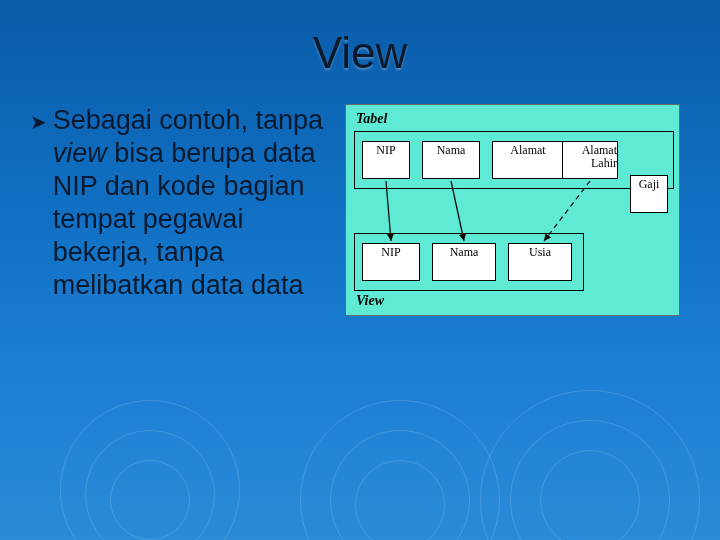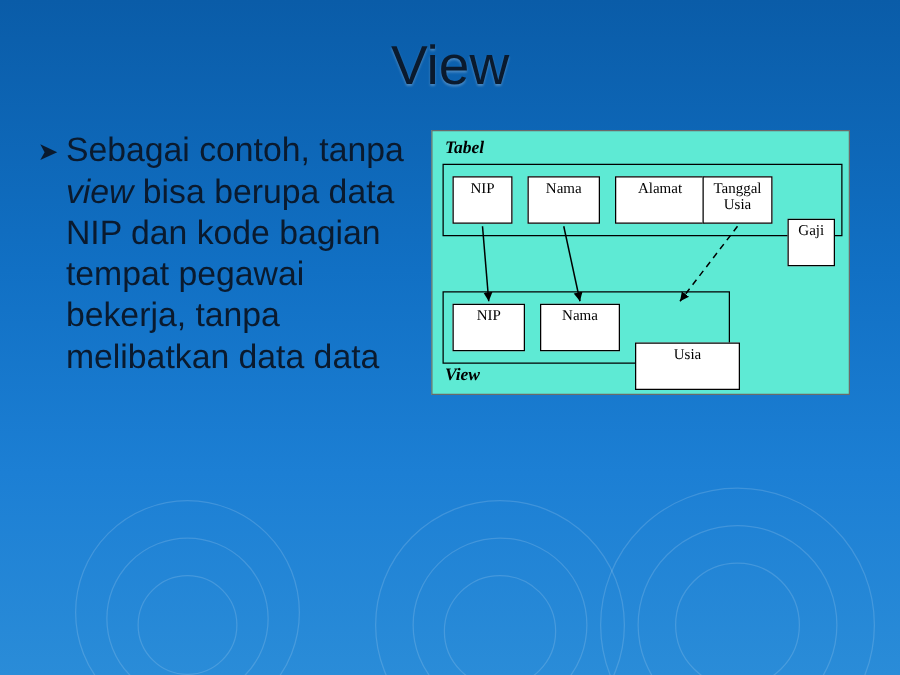--- a/index.html
+++ b/index.html
@@ -94,33 +94,33 @@
   .cell {
     position: absolute;
     background: #fff;
     border: 1px solid #000;
     font-size: 12px;
     color: #000;
     display: flex;
     align-items: flex-start;
     justify-content: center;
     padding-top: 2px;
-    text-align: center;
+    text-align: right;
     line-height: 1.1;
   }
   
   .c-nip   { left: 16px;  top: 36px; width: 48px; height: 38px; }
   .c-nama  { left: 76px;  top: 36px; width: 58px; height: 38px; }
   .c-alamat{ left: 146px; top: 36px; width: 72px; height: 38px; }
   .c-tgl   { left: 216px; top: 36px; width: 56px; height: 38px; }
   .c-gaji  { left: 284px; top: 36px; width: 38px; height: 38px; margin-top: 34px; }
   
   .b-nip   { left: 16px;  top: 138px; width: 58px; height: 38px; }
   .b-nama  { left: 86px;  top: 138px; width: 64px; height: 38px; }
-  .b-usia  { left: 162px; top: 138px; width: 84px; height: 38px; margin-top: 31px; }
+  .b-usia  { left: 162px; top: 138px; width: 64px; height: 38px; }
 
   svg.arrows { position: absolute; left: 0; top: 0; width: 335px; height: 212px; pointer-events: none; }
 </style>
 </head>
 <body>
 
 <div class="ripple r1"></div>
 <div class="ripple r2"></div>
 <div class="ripple r3"></div>
 <div class="ripple r4"></div>
@@ -141,21 +141,21 @@
       </span>
     </div>
   </div>
 
   <div class="diagram">
     <div class="label-top">Tabel</div>
     <div class="frame frame-top"></div>
     <div class="cell c-nip">NIP</div>
     <div class="cell c-nama">Nama</div>
     <div class="cell c-alamat">Alamat</div>
-    <div class="cell c-tgl">Tanggal Usia</div>
+    <div class="cell c-tgl">Alamat Lahir</div>
     <div class="cell c-gaji">Gaji</div>
 
     <div class="frame frame-bottom"></div>
     <div class="cell b-nip">NIP</div>
     <div class="cell b-nama">Nama</div>
     <div class="cell b-usia">Usia</div>
 
     <div class="label-bottom">View</div>
 
     <svg class="arrows">

